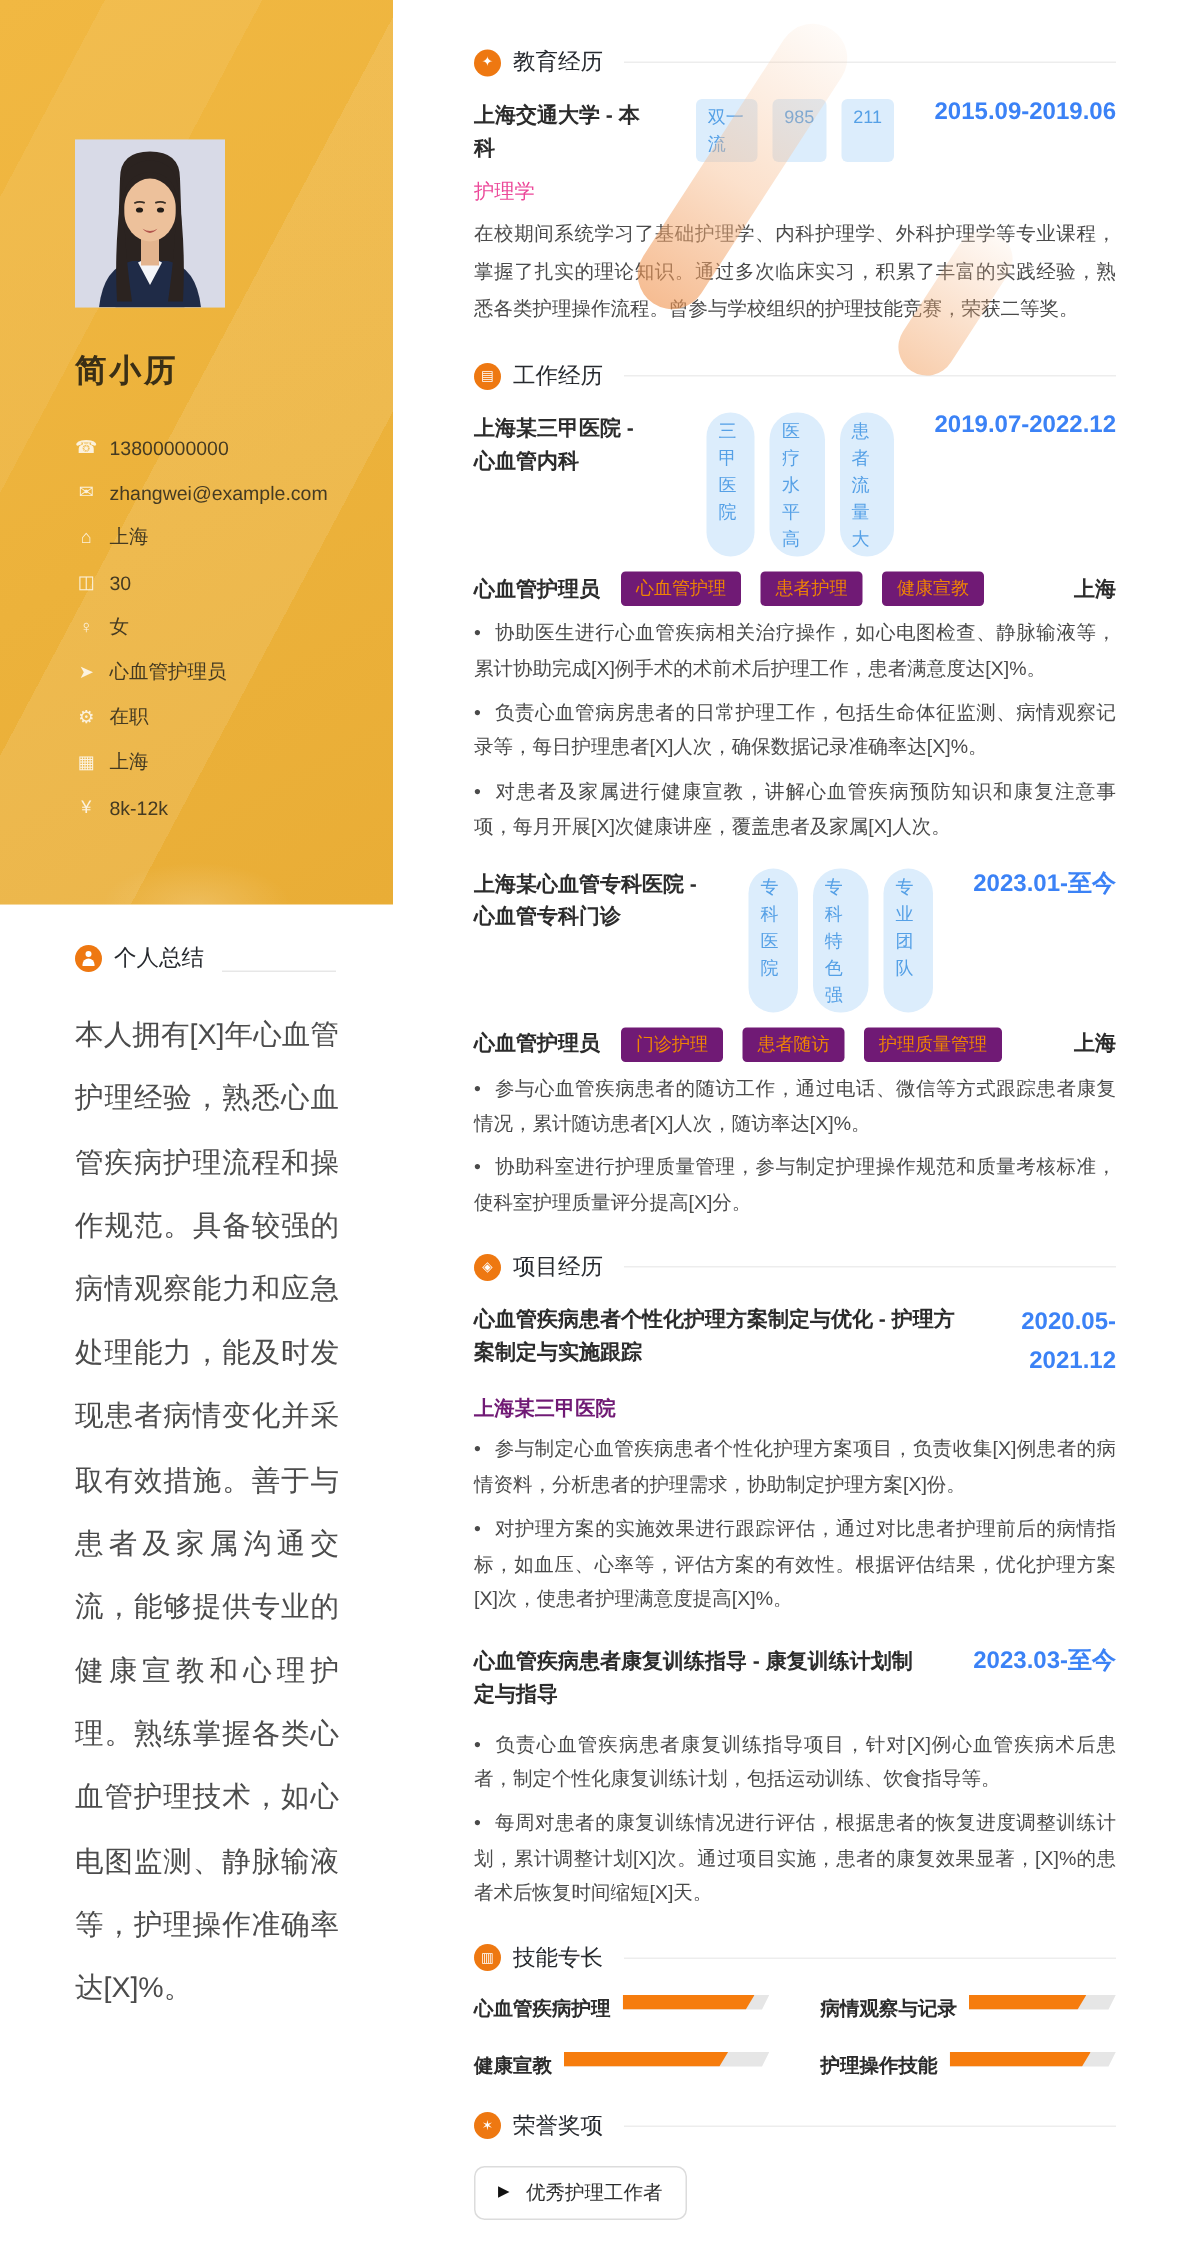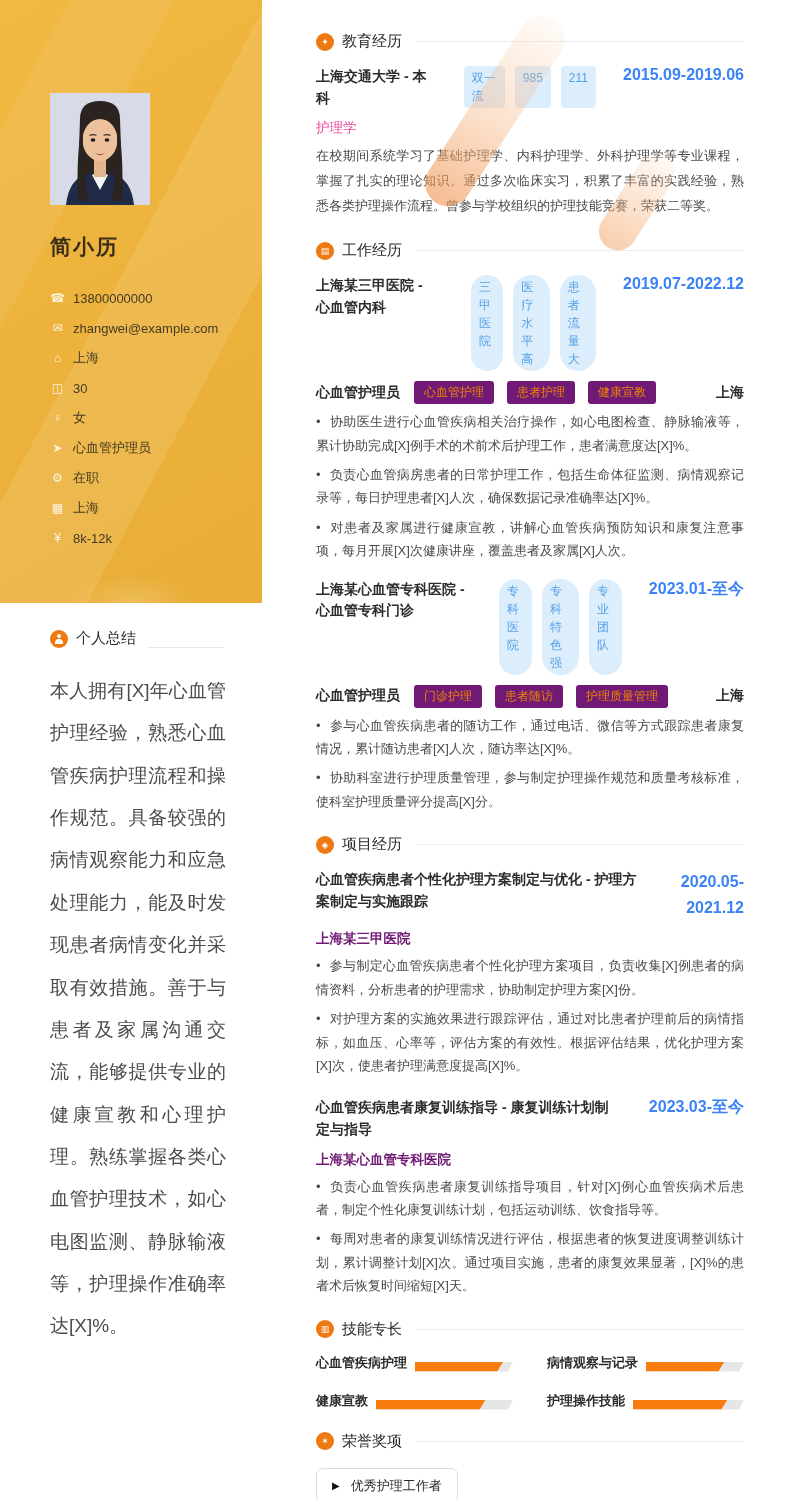--- a/index.html
+++ b/index.html
@@ -64,21 +64,21 @@
   .major { font-size:13.5px; font-weight:normal; color:#ec4899; margin-bottom:7px; }
   .desc { font-size:13px; line-height:1.92; color:#4a4a4a; text-align:justify; }
   .bullet { font-size:13px; line-height:1.8; color:#4a4a4a; margin-bottom:6px; text-align:justify; }
   .bullet .dot { margin-right:9px; }
   .job { margin-bottom:16px; }
   .project { margin-bottom:20px; }
   .proj-title { flex:1; }
   .org { font-size:13.5px; font-weight:bold; color:#701a75; margin:2px 0 6px; }
   
   .skill-grid { display:grid; grid-template-columns:1fr 1fr; column-gap:34px; row-gap:20px; margin:4px 0 6px; }
-  .skill-row { display:flex; align-items:flex-end; }
+  .skill-row { display:flex; align-items:flex-start; }
   .skill-label { font-size:13px; font-weight:bold; color:#2c2c2c; margin-right:8px; white-space:nowrap; }
   .skill-track { flex:1; height:10px; background:#e6e6e6; clip-path:polygon(0 0,100% 0,calc(100% - 5px) 100%,0 100%); }
   .skill-fill { height:10px; background:#f67c0d; clip-path:polygon(0 0,100% 0,calc(100% - 6px) 100%,0 100%); }
   
   .honor-chip { display:inline-flex; align-items:center; gap:11px; border:1px solid #dcdcdc; border-radius:7px;
     padding:8px 15px; font-size:13px; color:#2c2c2c; background:#fff; margin-top:2px; }
   .honor-chip .tri { font-size:10px; color:#111; }
   
   .other-row { display:flex; margin-top:4px; }
   .other-label { font-size:13px; font-weight:bold; color:#2c2c2c; white-space:nowrap; margin-right:8px; line-height:1.85; }
@@ -249,21 +249,20 @@
       <div class="org">上海某三甲医院</div>
       <p class="bullet"><span class="dot">•</span><span>参与制定心血管疾病患者个性化护理方案项目，负责收集[X]例患者的病情资料，分析患者的护理需求，协助制定护理方案[X]份。</span></p>
       <p class="bullet"><span class="dot">•</span><span>对护理方案的实施效果进行跟踪评估，通过对比患者护理前后的病情指标，如血压、心率等，评估方案的有效性。根据评估结果，优化护理方案[X]次，使患者护理满意度提高[X]%。</span></p>
     </div>
 
     <div class="project">
       <div class="entry-row">
         <span class="entry-name proj-title">心血管疾病患者康复训练指导 - 康复训练计划制定与指导</span>
         <span class="date">2023.03-至今</span>
       </div>
-      <div class="org">上海某心血管专科医院</div>
       <p class="bullet"><span class="dot">•</span><span>负责心血管疾病患者康复训练指导项目，针对[X]例心血管疾病术后患者，制定个性化康复训练计划，包括运动训练、饮食指导等。</span></p>
       <p class="bullet"><span class="dot">•</span><span>每周对患者的康复训练情况进行评估，根据患者的恢复进度调整训练计划，累计调整计划[X]次。通过项目实施，患者的康复效果显著，[X]%的患者术后恢复时间缩短[X]天。</span></p>
     </div>
   </section>
 
   <section class="section">
     <div class="sec-head">
       <span class="sec-icon">▥</span>
       <span class="sec-title">技能专长</span>
       <span class="sec-hline"></span>

